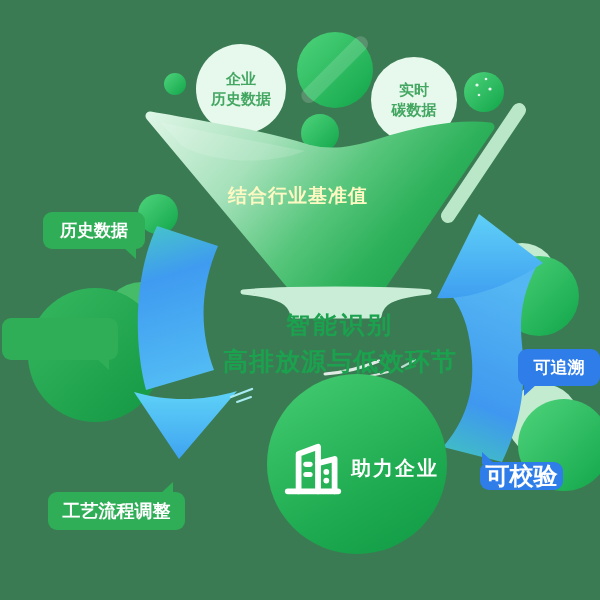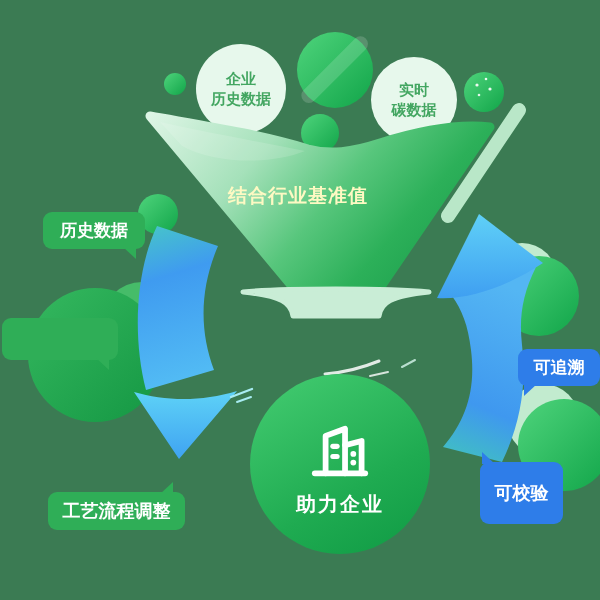--- a/index.html
+++ b/index.html
@@ -29,23 +29,23 @@
     color:#fff;font-weight:700;border-radius:9px;z-index:3;}
   .tag-green{background:#2fae57;}
   .tag-blue{background:#2e7de9;}
   .tail{position:absolute;width:0;height:0;}
   .tail-br{right:9px;bottom:-10px;border-top:12px solid #2fae57;border-left:13px solid transparent;}
   .tail-tr{right:12px;top:-10px;border-bottom:12px solid #2fae57;border-left:13px solid transparent;}
   .tail-bl{left:6px;bottom:-10px;border-top:12px solid #2e7de9;border-right:13px solid transparent;}
   .tail-tl{left:2px;top:-10px;border-bottom:12px solid #2e7de9;border-right:13px solid transparent;}
 
   
-  .center-circle{left:250px;top:374px;width:180px;height:180px;border-radius:50%;
+  .center-circle{left:267px;top:374px;width:180px;height:180px;border-radius:50%;
     background:linear-gradient(150deg,#45cd72 0%,#1fab51 62%,#0f9a44 100%);
-    display:flex;flex-direction:column;align-items:center;justify-content:center;z-index:3;}
+    display:flex;flex-direction:row;align-items:center;justify-content:center;z-index:3;}
   .center-circle .label{margin-top:9px;color:#fff;font-size:20px;font-weight:700;letter-spacing:2px;}
 </style>
 </head>
 <body>
 
 <div id="stage">
 
   <div class="source" style="left:196px;top:44px;width:90px;height:90px;">
     <span>企业</span>
     <span>历史数据</span>
@@ -146,38 +146,42 @@
       <line x1="237" y1="402" x2="251" y2="397" stroke="#a8ecf2" stroke-width="2"></line>
       <line x1="370" y1="376" x2="388" y2="372" stroke="#ffffff" stroke-width="2" opacity="0.8"></line>
       <line x1="402" y1="367" x2="415" y2="360" stroke="#d9f7ef" stroke-width="2" opacity="0.8"></line>
     </g>
   </svg>
 
   <div class="abs funnel-text">
     <div>结合行业基准值</div>
   </div>
 
+  <div class="abs headline">
+    <div class="l1">智能识别</div>
+    <div class="l2">高排放源与低效环节</div>
+  </div>
 
   <div class="tag tag-green" style="left:43px;top:212px;width:102px;height:37px;font-size:17px;">
     <span>历史数据</span>
     <i class="tail tail-br"></i>
   </div>
   <div class="tag tag-green" style="left:2px;top:318px;width:116px;height:42px;font-size:17px;">
     <i class="tail tail-br"></i>
   </div>
   <div class="tag tag-green" style="left:48px;top:492px;width:137px;height:38px;font-size:18px;">
     <span>工艺流程调整</span>
     <i class="tail tail-tr"></i>
   </div>
 
   <div class="tag tag-blue" style="left:518px;top:349px;width:82px;height:37px;font-size:17px;">
     <span>可追溯</span>
     <i class="tail tail-bl"></i>
   </div>
-  <div class="tag tag-blue" style="left:480px;top:462px;width:83px;height:62px;font-size:18px;align-items:center;">
+  <div class="tag tag-blue" style="left:480px;top:462px;width:83px;height:28px;font-size:24px;align-items:center;">
     <span>可校验</span>
     <i class="tail tail-tl"></i>
   </div>
 
   <div class="abs center-circle">
     <svg viewBox="0 0 100 100" width="76" height="72">
       <g fill="none" stroke="#ffffff" stroke-width="8" stroke-linecap="round" stroke-linejoin="round">
         <path d="M15,88 L85,88"></path>
         <path d="M30,88 L30,36 L57,26 L57,88"></path>
         <path d="M80,88 L80,43 L57,49"></path>

